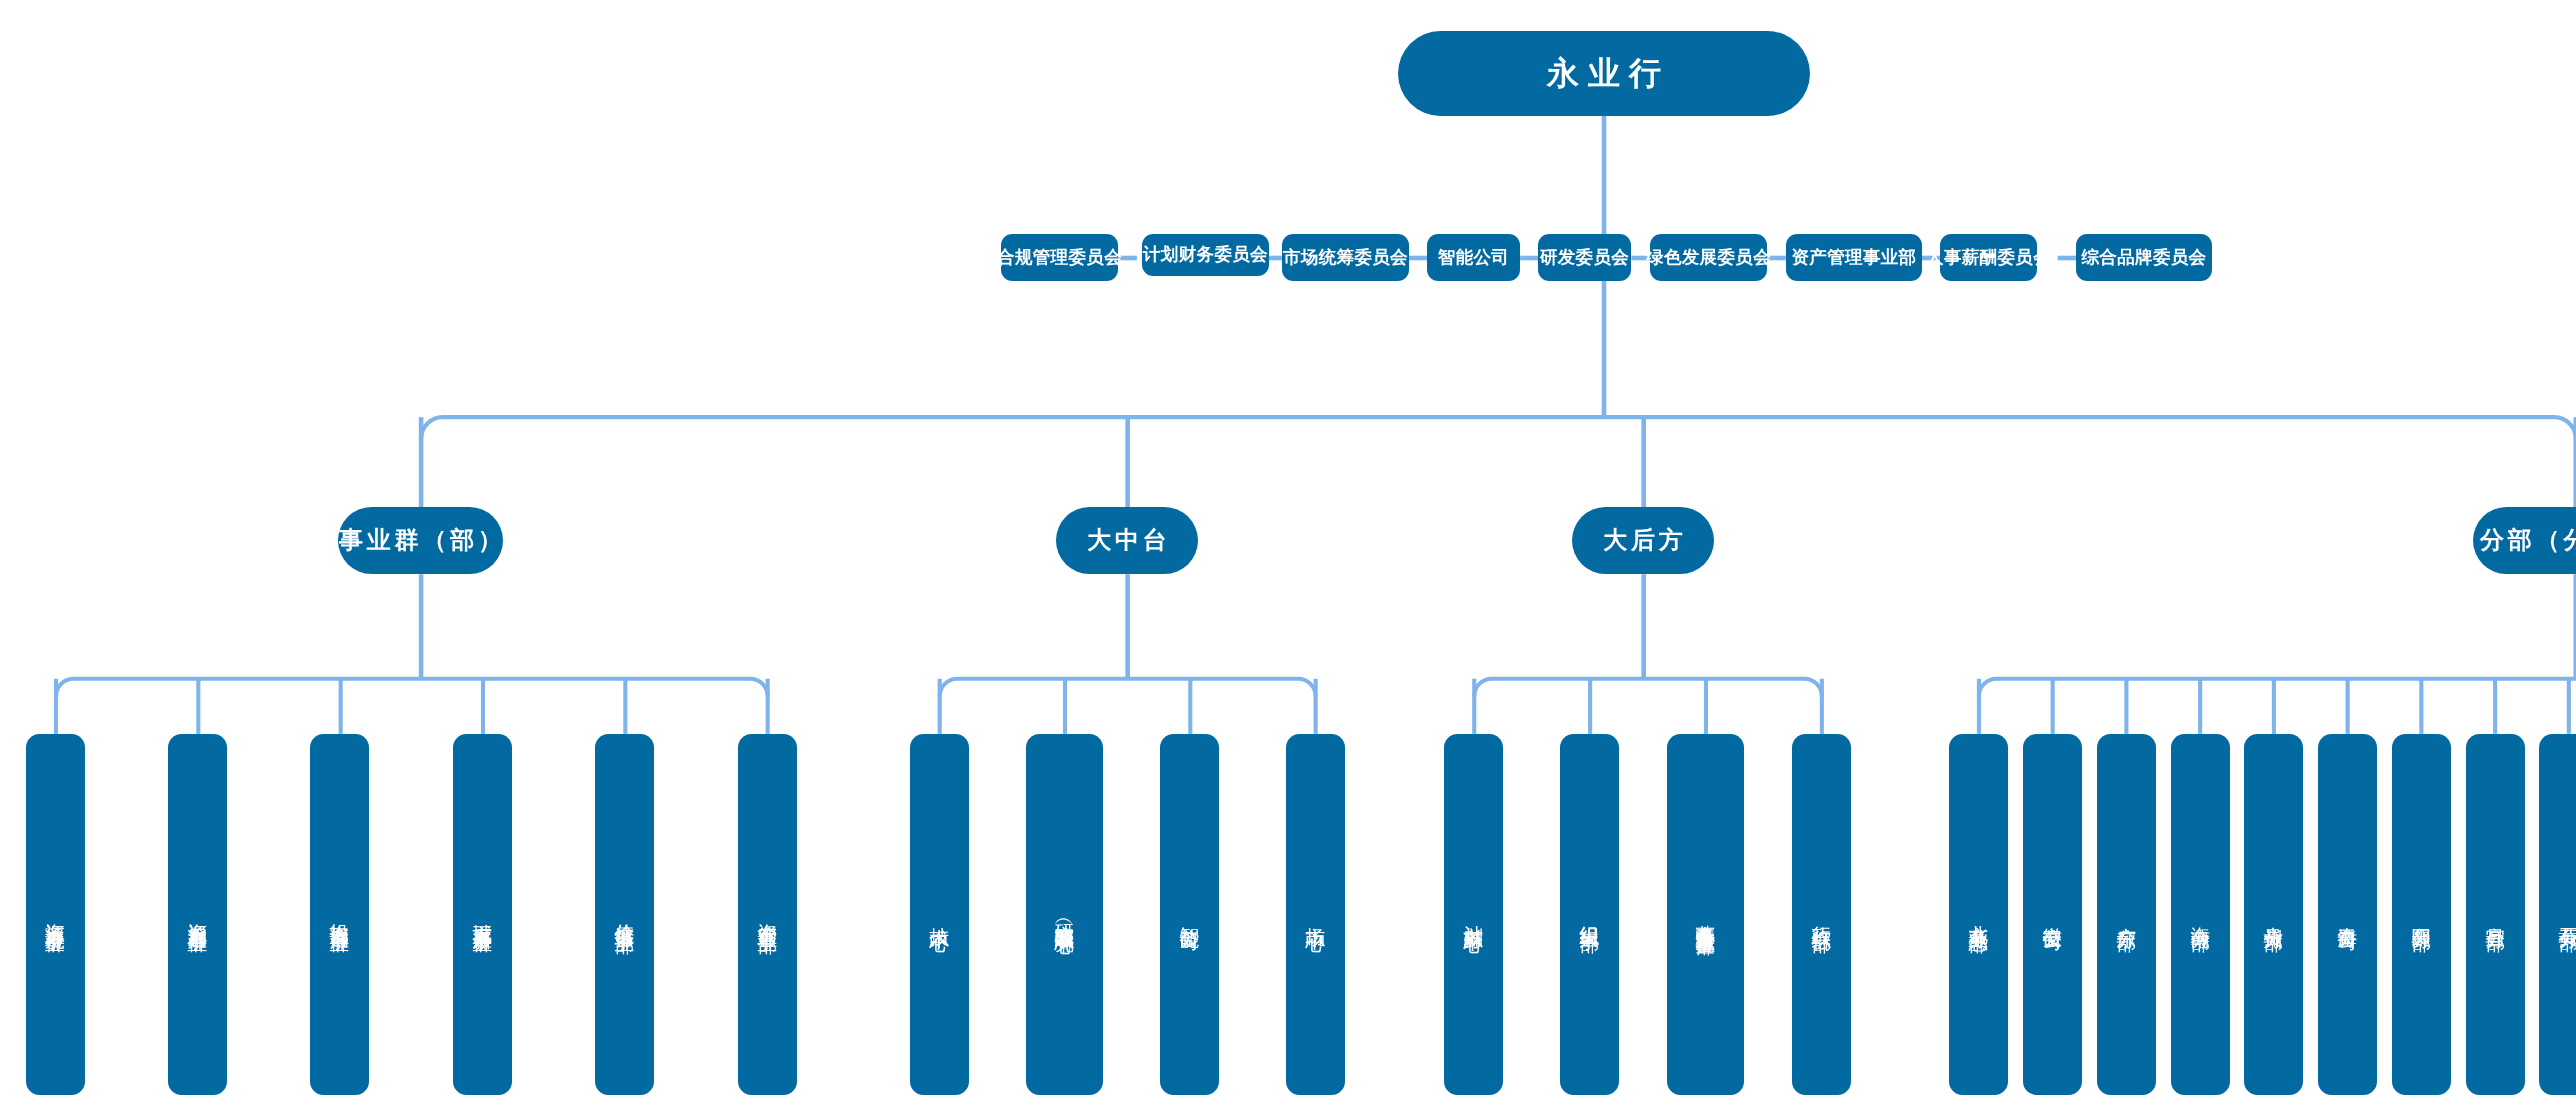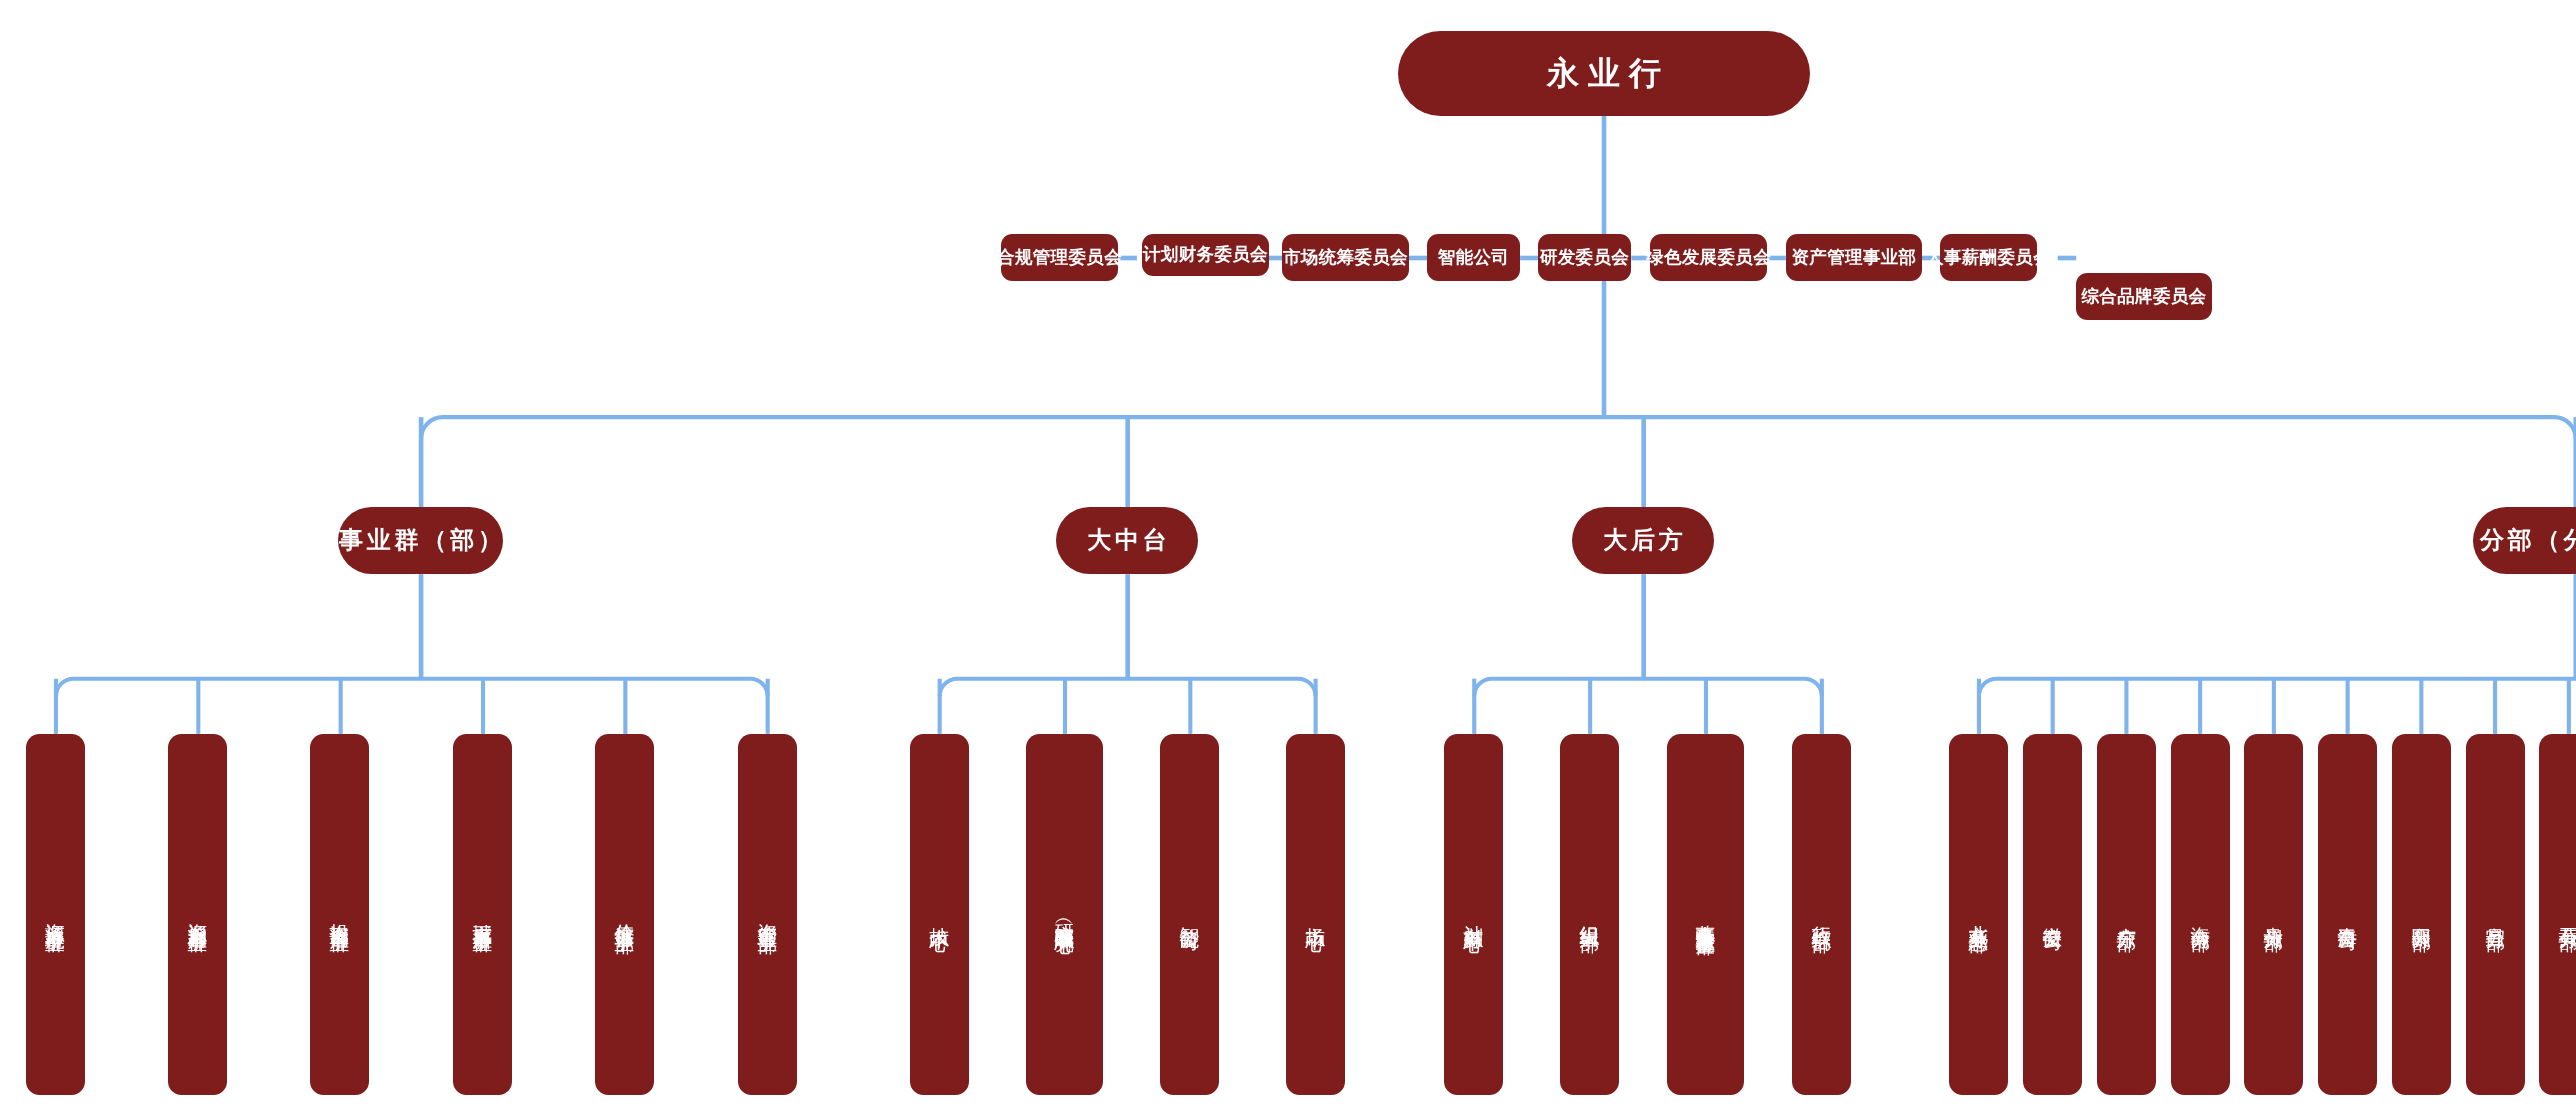--- a/index.html
+++ b/index.html
@@ -11,21 +11,21 @@
     position:relative;
     width:3207px;height:1117px;
     background:#ffffff;
     overflow:hidden;
   }
   
   #wires{position:absolute;left:0;top:0;width:3207px;height:1117px;z-index:1;}
   
   .node{
     position:absolute;z-index:2;
-    background:#7f1d1d;
+    background:#0369a1;
     color:#ffffff;
     display:flex;align-items:center;justify-content:center;
     box-sizing:border-box;
     line-height:1.12;
     letter-spacing:.055em;
     white-space:nowrap;
   }
   .root{
     border-radius:515px;
     font-size:32px;font-weight:700;
@@ -137,21 +137,21 @@
       </div>
       <div class="node committee" style="left: 1650px; top: 234px; width: 117px; height: 47px;">
         <span>绿色发展委员会</span>
       </div>
       <div class="node committee" style="left: 1786px; top: 234px; width: 136px; height: 47px;">
         <span>资产管理事业部</span>
       </div>
       <div class="node committee" style="left: 1940px; top: 234px; width: 97px; height: 47px;">
         <span>人事薪酬委员会</span>
       </div>
-      <div class="node committee" style="left: 2076px; top: 234px; width: 136px; height: 47px; margin-top: 39px;">
+      <div class="node committee" style="left: 2076px; top: 234px; width: 136px; height: 47px;">
         <span>综合品牌委员会</span>
       </div>
       <div class="node group" style="left: 338px; top: 507px; width: 165px; height: 67px;">
         <span>事业群（部）</span>
       </div>
       <div class="node group" style="left: 1056px; top: 507px; width: 142px; height: 67px;">
         <span>大中台</span>
       </div>
       <div class="node group" style="left: 1572px; top: 507px; width: 142px; height: 67px;">
         <span>大后方</span>

